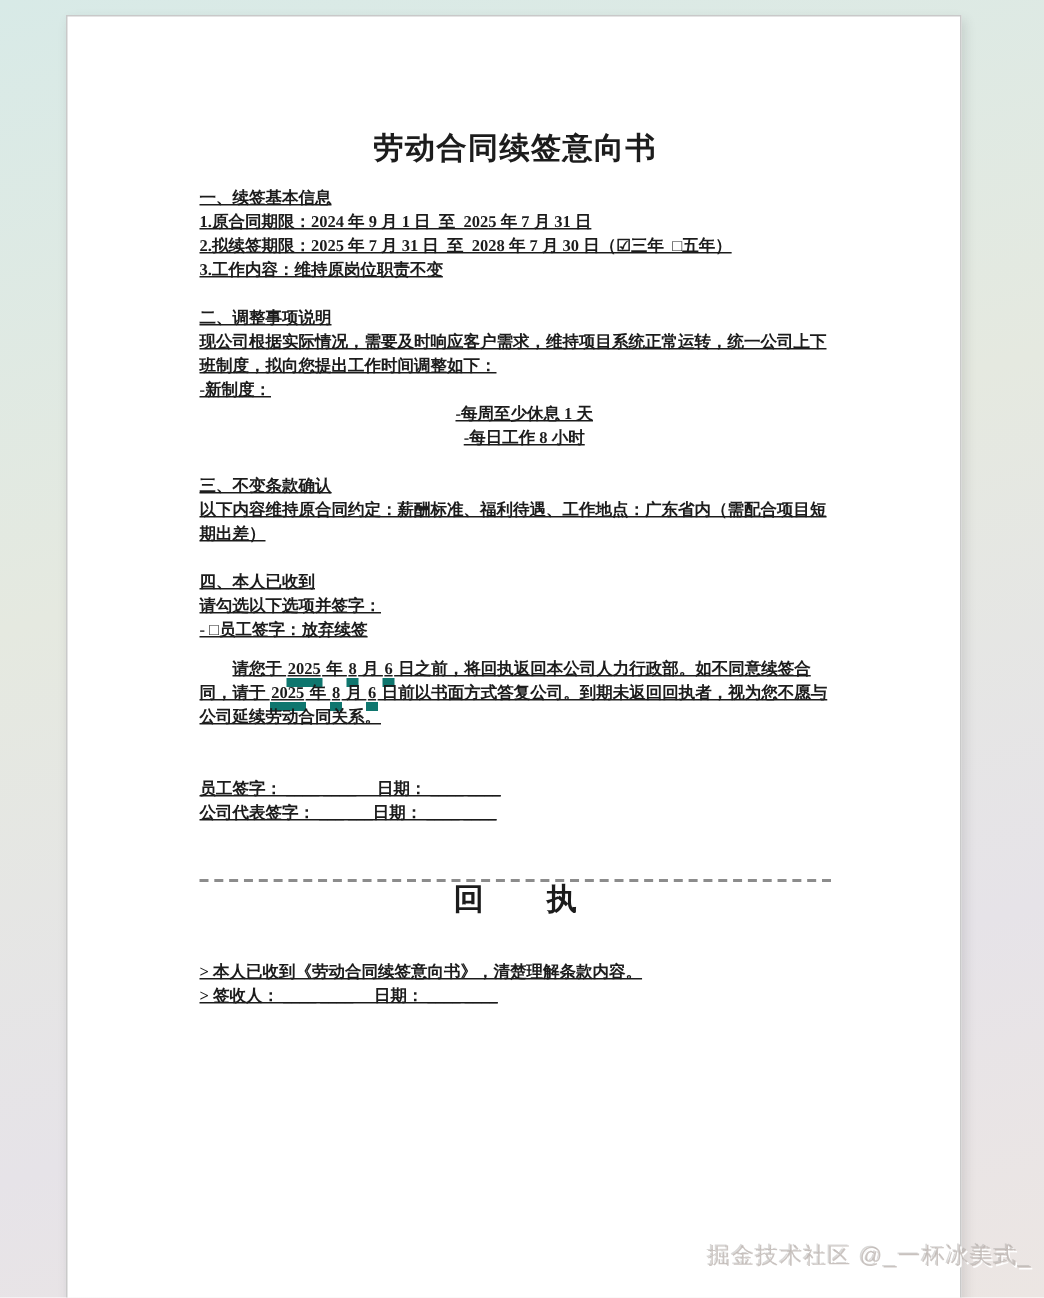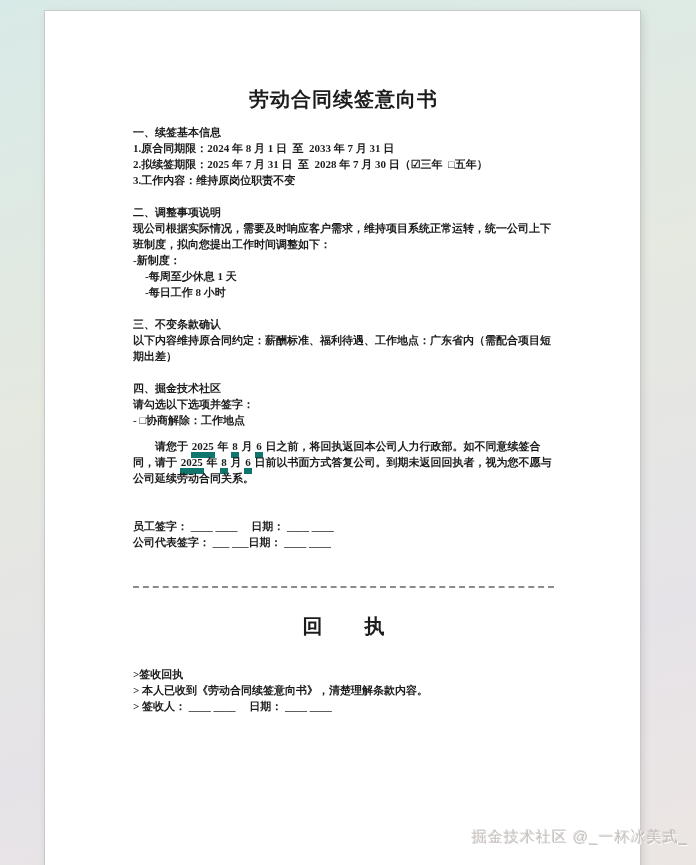--- a/index.html
+++ b/index.html
@@ -29,34 +29,34 @@
     text-align: center;
     letter-spacing: 1px;
     margin: 0 0 13px 0;
   }
   .ln {
     font-size: 11px;
     line-height: 16px;
     font-weight: 600;
     white-space: pre-wrap;
     margin: 0;
+    text-decoration: underline;
   }
   .hd { font-weight: 700; }
   .sec { margin-top: 16px; }
-  .indent1 { padding-left: 12px; }
+  .indent1 { padding-left: 12px; text-align: center; }
   .notice { margin-top: 10px; text-indent: 2em; }
   .u { border-bottom: 6px solid #0f766e; padding: 0 1px; text-align: right; }
   .sigs { margin-top: 32px; }
   .divider {
     margin-top: 36px;
     height: 0;
     border-top: 2px dashed #8c8c8c;
   }
   .receipt-title {
-    margin-top: 26px;
     text-align: center;
     font-family: "Liberation Sans", "DejaVu Sans", sans-serif;
     font-weight: bold;
     font-size: 20px;
     line-height: 24px;
   }
   .receipt-title .gap { margin-left: 42px; }
   .receipt-lines { margin-top: 28px; }
   .watermark {
     position: absolute;
@@ -71,56 +71,55 @@
 </style>
 </head>
 <body>
 
 <div class="page">
 
   <h1 class="doc-title">劳动合同续签意向书</h1>
 
   <div>
     <p class="ln hd">一、续签基本信息</p>
-    <p class="ln">1.原合同期限：2024 年 8 月 1 日  至  2033 年 7 月 31 日</p>
+    <p class="ln">1.原合同期限：2024 年 9 月 1 日  至  2025 年 7 月 31 日</p>
     <p class="ln">2.拟续签期限：2025 年 7 月 31 日  至  2028 年 7 月 30 日（☑三年  □五年）</p>
     <p class="ln">3.工作内容：维持原岗位职责不变</p>
   </div>
 
   <div class="sec">
     <p class="ln hd">二、调整事项说明</p>
     <p class="ln">现公司根据实际情况，需要及时响应客户需求，维持项目系统正常运转，统一公司上下班制度，拟向您提出工作时间调整如下：</p>
     <p class="ln">-新制度：</p>
     <p class="ln indent1">-每周至少休息 1 天</p>
     <p class="ln indent1">-每日工作 8 小时</p>
   </div>
 
   <div class="sec">
     <p class="ln hd">三、不变条款确认</p>
     <p class="ln">以下内容维持原合同约定：薪酬标准、福利待遇、工作地点：广东省内（需配合项目短期出差）</p>
   </div>
 
   <div class="sec">
-    <p class="ln hd">四、掘金技术社区</p>
+    <p class="ln hd">四、本人已收到</p>
     <p class="ln">请勾选以下选项并签字：</p>
-    <p class="ln">- □协商解除：工作地点</p>
+    <p class="ln">- □员工签字：放弃续签</p>
   </div>
 
   <p class="ln notice"><span>请您于 </span><span class="u">2025</span><span> 年 </span><span class="u">8</span><span> 月 </span><span class="u">6</span><span> 日之前，将回执返回本公司人力行政部。如不同意续签合同，请于 </span><span class="u">2025</span><span> 年 </span><span class="u">8</span><span> 月 </span><span class="u">6</span><span> 日前以书面方式答复公司。到期未返回回执者，视为您不愿与公司延续劳动合同关系。</span></p>
 
   <div class="sigs">
     <p class="ln">员工签字： ____ ____　 日期： ____ ____</p>
     <p class="ln">公司代表签字： ___ ___日期： ____ ____</p>
   </div>
 
   <div class="divider"></div>
 
   <div class="receipt-title"><span>回</span><span class="gap">执</span></div>
 
   <div class="receipt-lines">
-    <p class="ln hd">&gt;签收回执</p>
     <p class="ln">&gt; 本人已收到《劳动合同续签意向书》，清楚理解条款内容。</p>
     <p class="ln">&gt; 签收人： ____ ____　 日期： ____ ____</p>
   </div>
 
 </div>
 
 <div class="watermark">掘金技术社区 @_一杯冰美式_</div>
 
 </body></html>

